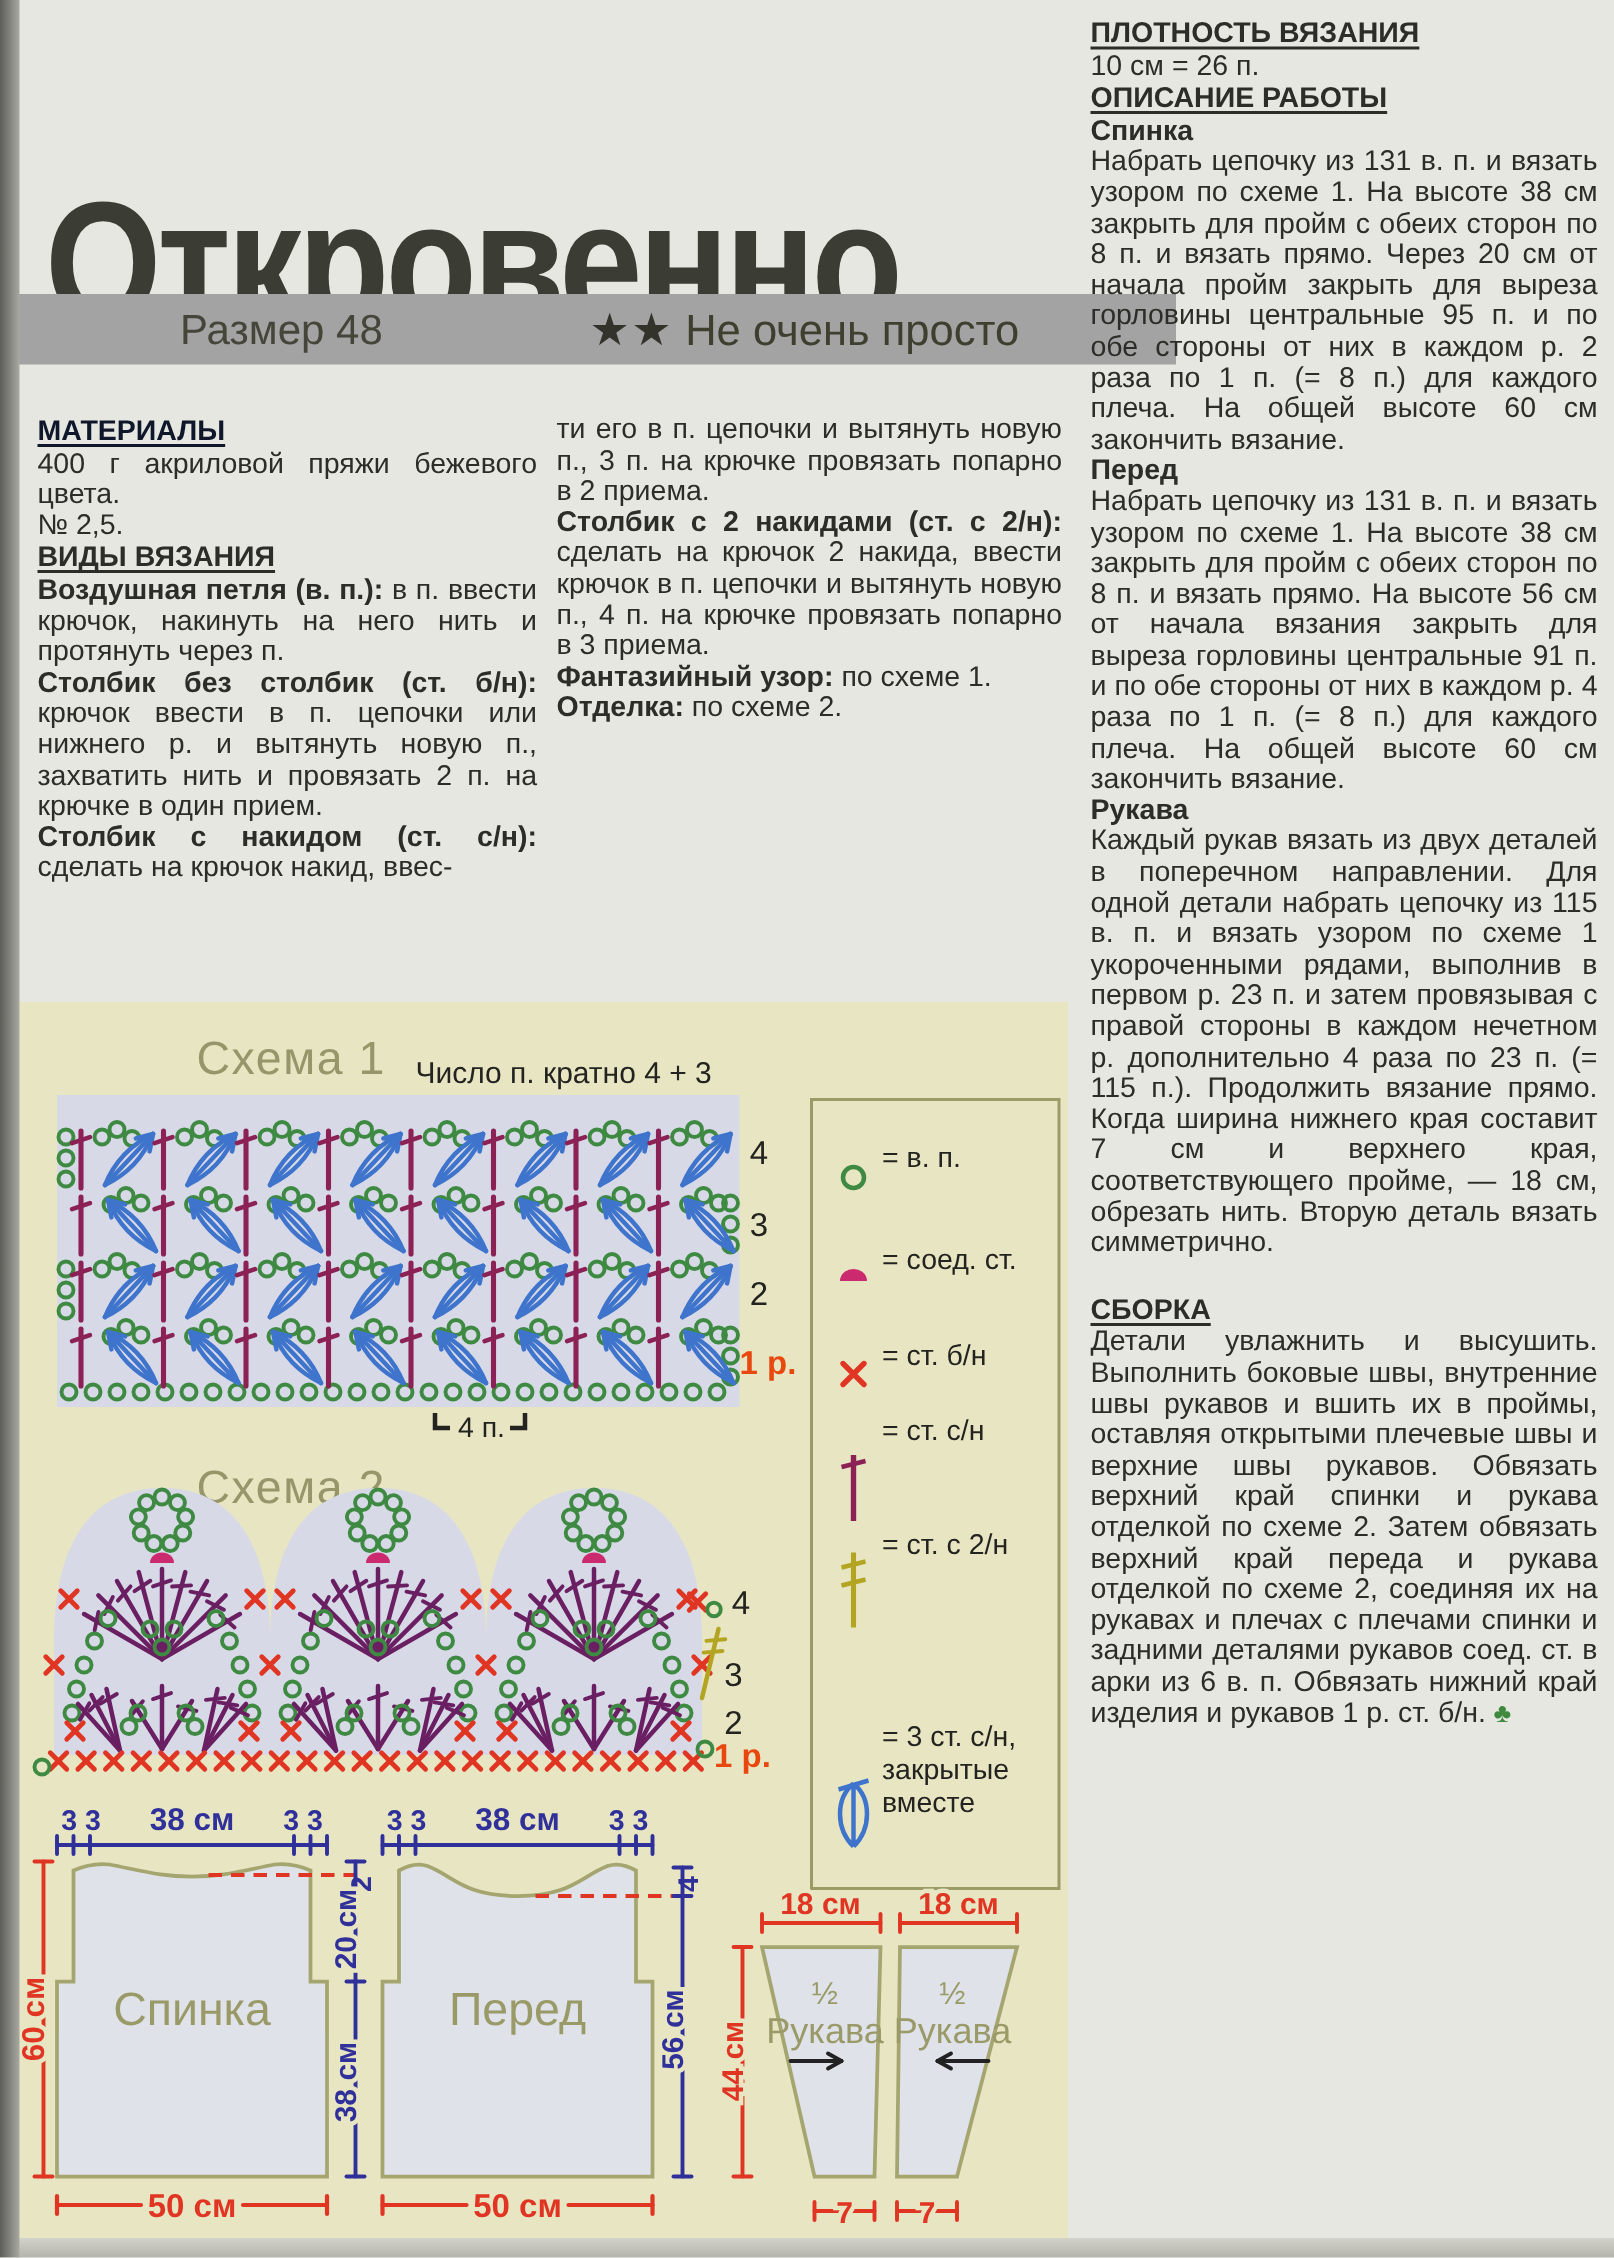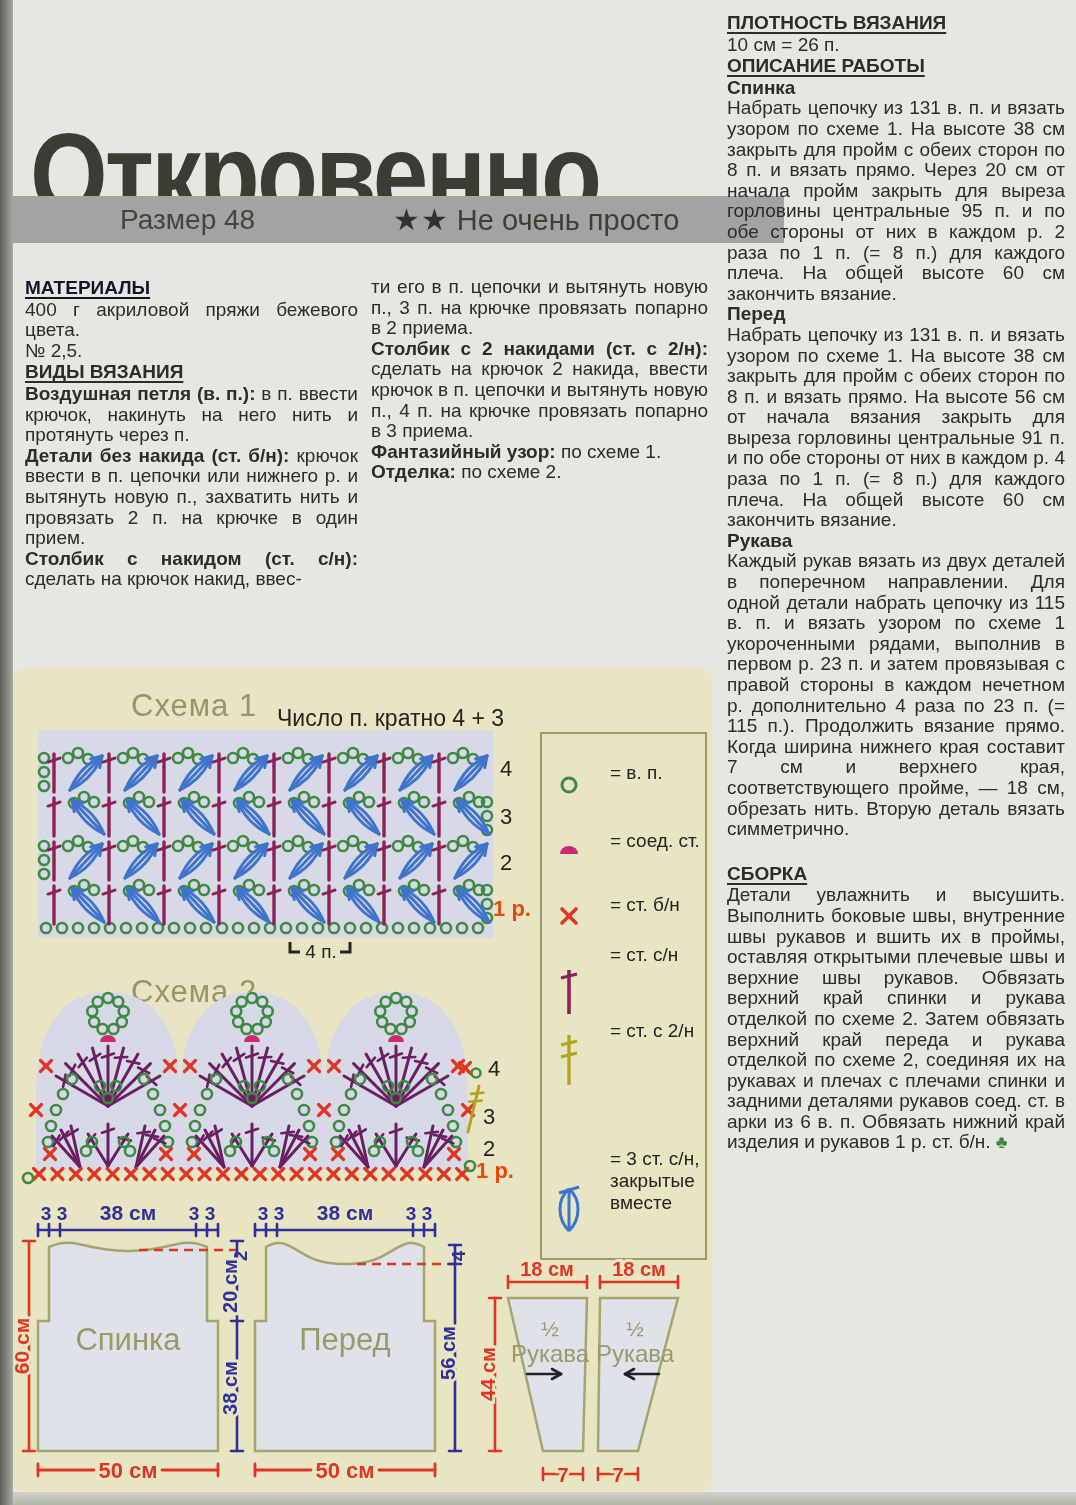--- a/index.html
+++ b/index.html
@@ -23,35 +23,35 @@
           text-underline-offset:3px;margin:1px 0 1px 0;text-align:left;}
   .col .h.olive{color:#0f172a;}
   .col .sub{font-weight:bold;text-align:left;margin:0;}
   .col .gap{margin-top:24px;}
   .col b{font-weight:bold;}
   .col1{left:25px;top:277px;width:333px;}
   .col2{left:371px;top:277px;width:337px;}
   .col3{left:727px;top:12px;width:338px;}
   .club{color:#3f8a3f;font-size:18px;}
 
-  .panel{position:absolute;left:13px;top:668px;width:699px;height:824px;background:#e8e5c3;border-radius:13px;}
+  .panel{position:absolute;left:13px;top:668px;width:699px;height:824px;background:#e8e5c3;}
   .schema-title{position:absolute;font-size:31px;color:#96966a;letter-spacing:1px;}
   .schema-title.s1{left:118px;top:20px;}
   .schema-title.s2{left:118px;top:290px;margin-top:16px;}
-  .schema-note{position:absolute;left:264px;top:37px;font-size:23px;color:#232320;}
+  .schema-note{position:absolute;left:264px;top:37px;font-size:20px;color:#232320;}
   svg{position:absolute;overflow:visible;}
   svg text{font-family:"Liberation Sans",sans-serif;}
   #schema1{left:25px;top:62px;}
   #schema2{left:8px;top:316px;}
   #schematics{left:0px;top:530px;}
 
   .legend{position:absolute;left:527px;top:64px;width:163px;height:524px;
           border:2px solid #9b9b68;}
   .legend-item{position:absolute;left:10px;display:flex;align-items:center;}
-  .legend-item .lbl{font-size:19px;color:#232320;margin-left:24px;white-space:pre-line;line-height:22px;}
+  .legend-item .lbl{font-size:19px;color:#232320;margin-left:2px;white-space:pre-line;line-height:22px;}
   .legend-item .ic{flex:0 0 34px;display:flex;justify-content:center;}
 </style>
 </head>
 <body>
 
 <div class="edge-left"></div>
 <div class="edge-bottom"></div>
 
 <h1 class="title">Откровенно</h1>
 
@@ -59,21 +59,21 @@
   <span class="size">Размер 48</span>
   <span class="diff"><span class="stars">★★</span><span>Не очень просто</span></span>
 </div>
 
 <div class="col col1" id="col1">
     <p class="h olive">МАТЕРИАЛЫ</p>
     <p>400 г акриловой пряжи бежевого цвета.</p>
     <p>№ 2,5.</p>
     <p class="h">ВИДЫ ВЯЗАНИЯ</p>
     <p><b>Воздушная петля (в. п.): </b>в п. ввести крючок, накинуть на него нить и протянуть через п.</p>
-    <p><b>Детали без накида (ст. б/н): </b>крючок ввести в п. цепочки или нижнего р. и вытянуть новую п., захватить нить и провязать 2 п. на крючке в один прием.</p>
+    <p><b>Столбик без столбик (ст. б/н): </b>крючок ввести в п. цепочки или нижнего р. и вытянуть новую п., захватить нить и провязать 2 п. на крючке в один прием.</p>
     <p><b>Столбик с накидом (ст. с/н): </b>сделать на крючок накид, ввес-</p>
   </div>
 <div class="col col2" id="col2">
     <p>ти его в п. цепочки и вытянуть новую п., 3 п. на крючке провязать попарно в 2 приема.</p>
     <p><b>Столбик с 2 накидами (ст. с 2/н): </b>сделать на крючок 2 накида, ввести крючок в п. цепочки и вытянуть новую п., 4 п. на крючке провязать попарно в 3 приема.</p>
     <p><b>Фантазийный узор: </b>по схеме 1.</p>
     <p><b>Отделка: </b>по схеме 2.</p>
   </div>
 <div class="col col3" id="col3">
     <p class="h">ПЛОТНОСТЬ ВЯЗАНИЯ</p>

